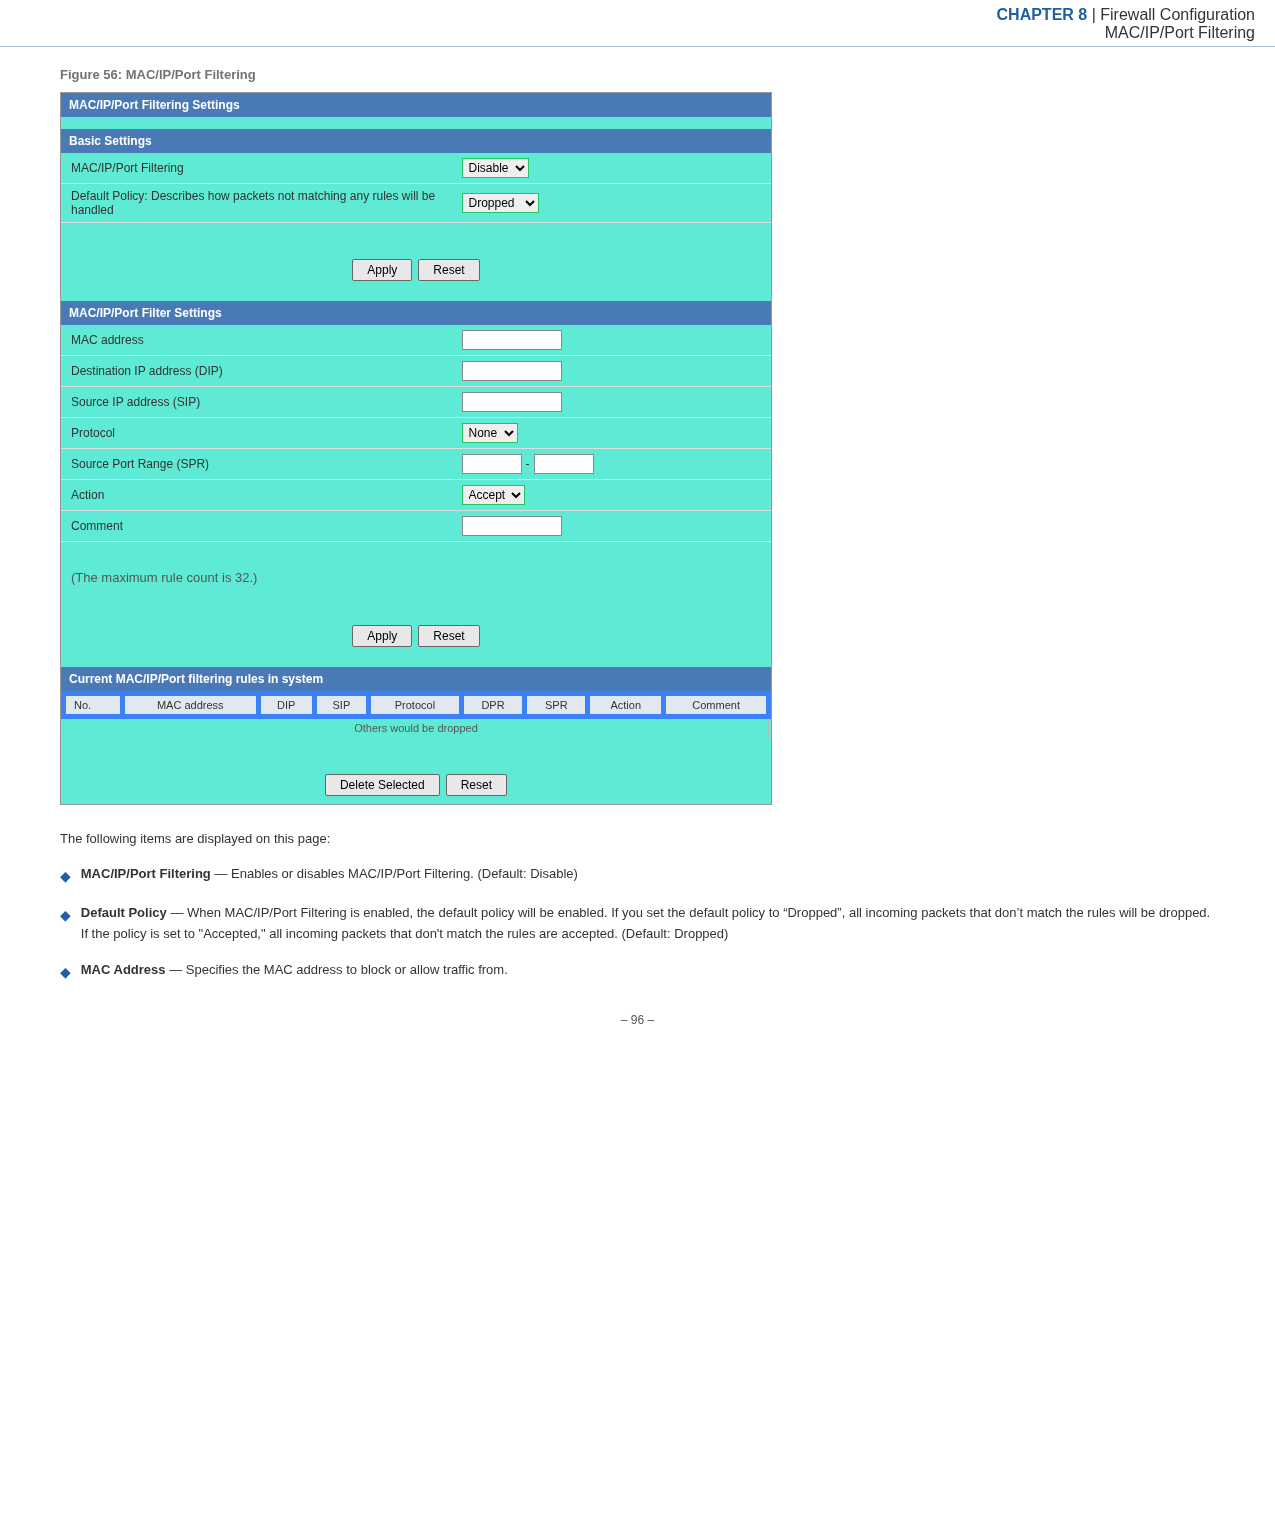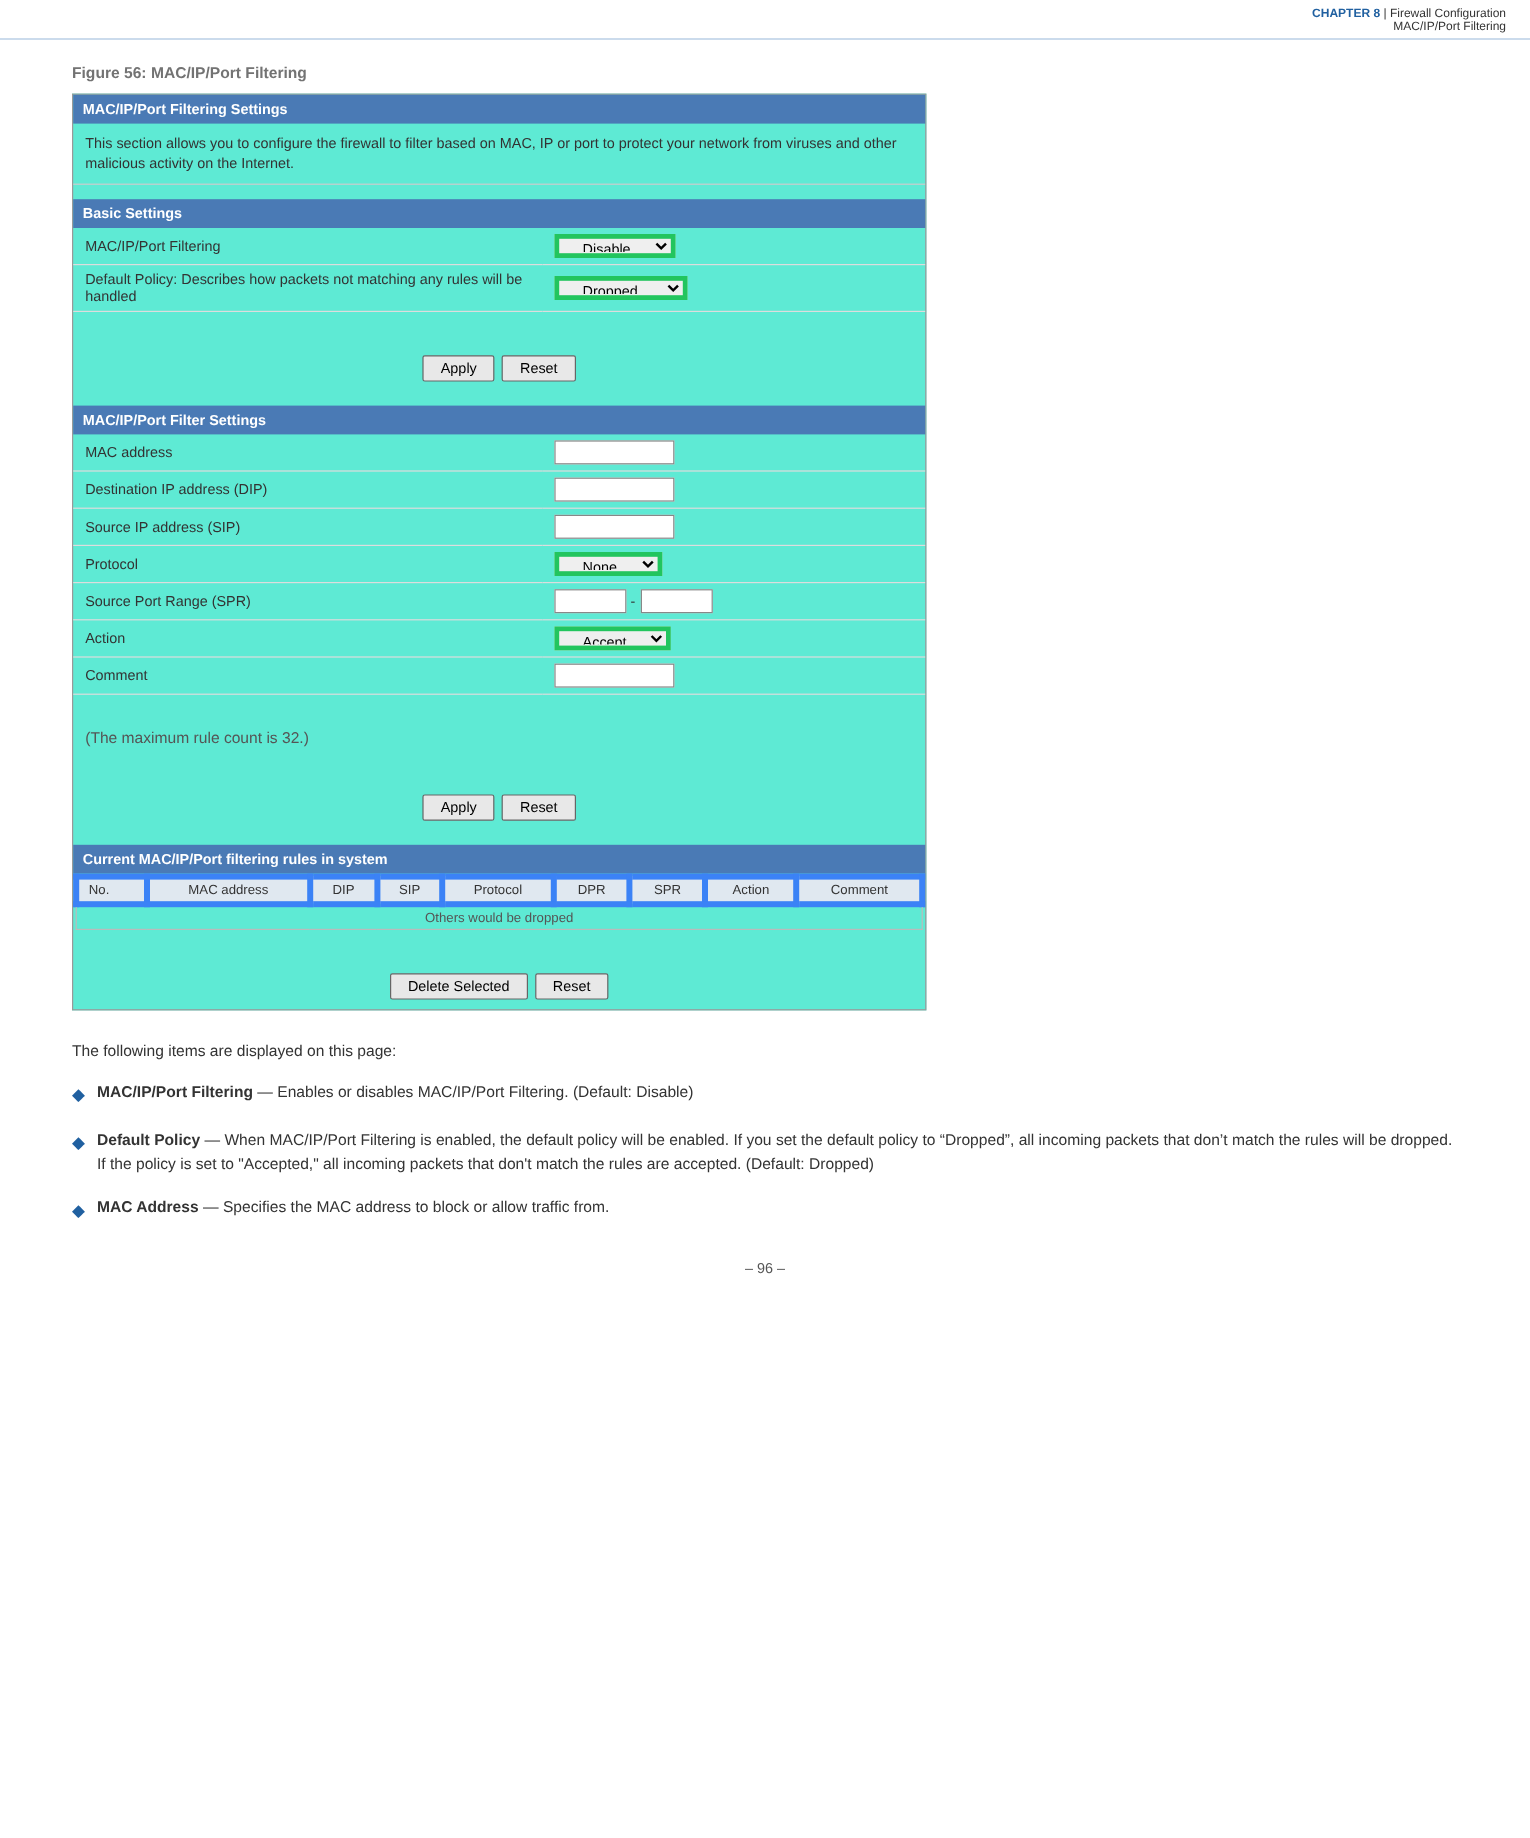--- a/index.html
+++ b/index.html
@@ -16,21 +16,21 @@
     .page-header {
       display: flex;
       justify-content: flex-end;
       align-items: flex-start;
       padding: 6px 20px 4px 20px;
       border-bottom: 1px solid #aac4e0;
       background: #fff;
     }
     .header-right {
       text-align: right;
-      font-size: 10px;
+      font-size: 16px;
       color: #333;
     }
     .header-chapter {
       font-weight: bold;
       color: #2060a0;
     }
 
     
     .main-content {
       padding: 20px 60px 40px 60px;
@@ -102,22 +102,22 @@
       width: 100px;
     }
     .form-input-small {
       border: 1px solid #888;
       padding: 2px 4px;
       font-size: 12px;
       height: 20px;
       width: 60px;
     }
     .form-select {
-      border: 4px solid #22c55e;
-      padding: 1px 16px;
+      border: 1px solid #22c55e;
+      padding: 1px 2px;
       font-size: 12px;
       height: 20px;
     }
 
     .port-range {
       display: flex;
       align-items: center;
       gap: 4px;
     }
 
@@ -243,21 +243,20 @@
 </div>
 
 <div class="main-content">
 
   <div class="figure-title">Figure 56:  MAC/IP/Port Filtering</div>
 
   <div class="settings-box">
 
     <div class="section-header">MAC/IP/Port Filtering Settings</div>
 
-    <div class="section-desc">This section allows you to configure the firewall to filter based on MAC, IP or port to protect your network from viruses and other malicious activity on the Internet.</div>
 
     <div class="spacer"></div>
 
     <div class="sub-section-header">Basic Settings</div>
 
     <table class="form-table">
       <tbody>
           <tr>
         <td>MAC/IP/Port Filtering</td>
         <td>

